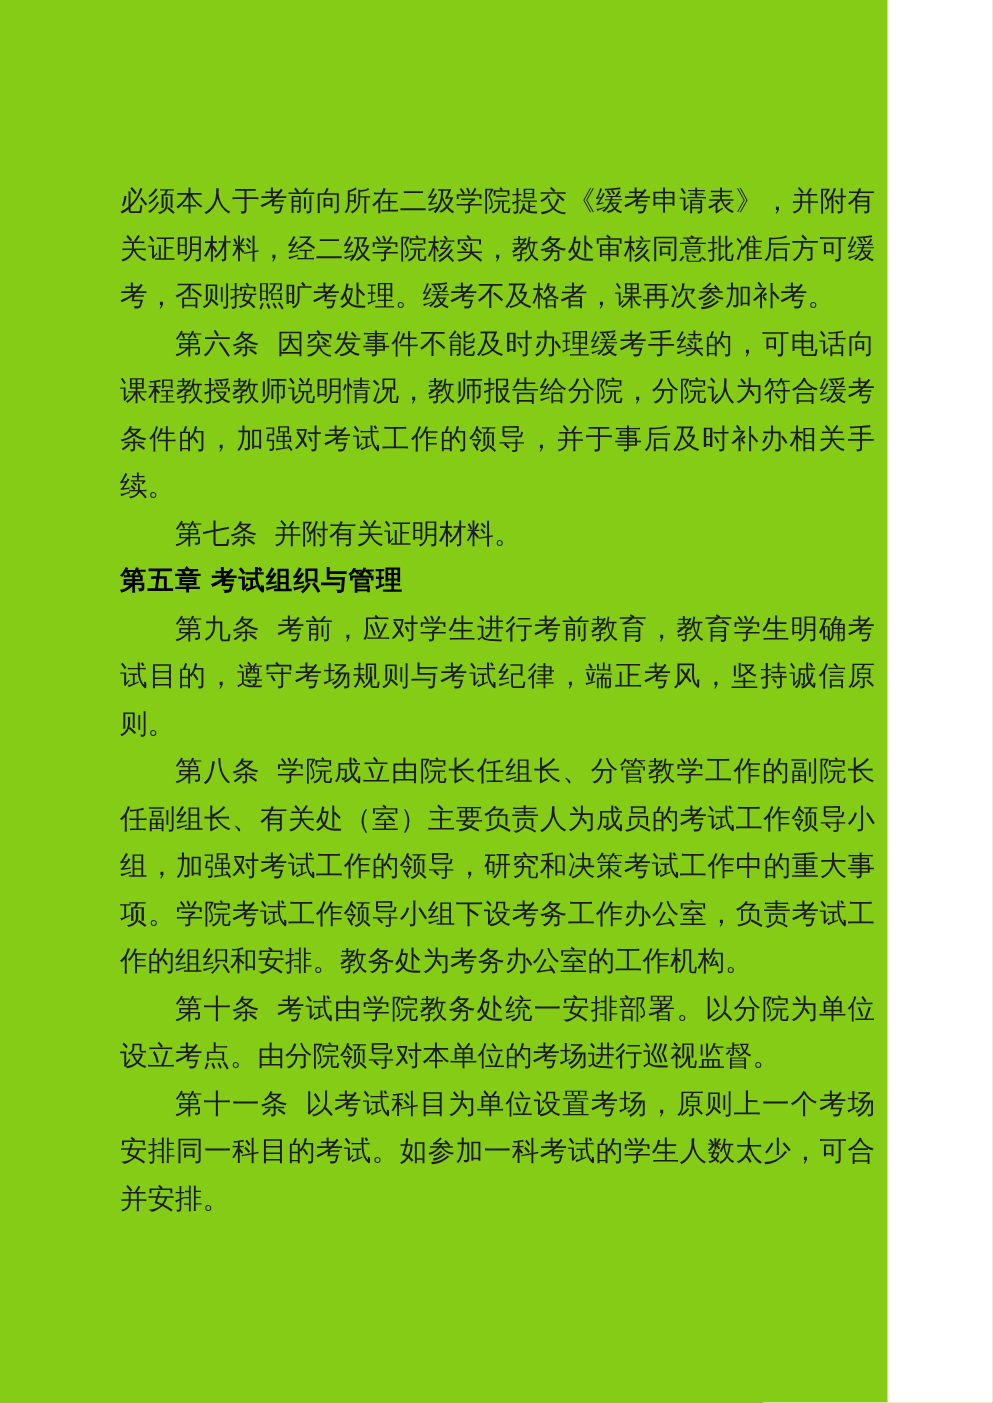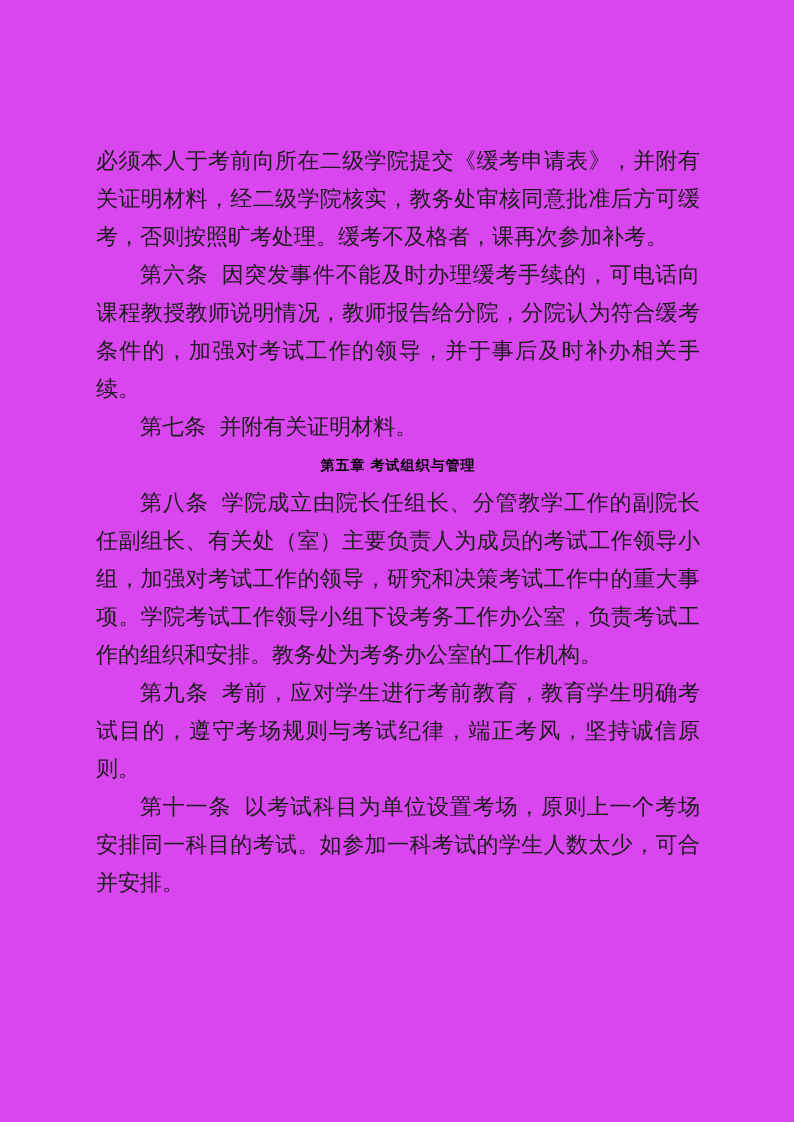--- a/index.html
+++ b/index.html
@@ -2,23 +2,23 @@
 <html><head>
 <meta charset="utf-8">
 <style>
   html, body {
     margin: 0;
     padding: 0;
     background: #ffffff;
   }
   .page {
     position: relative;
-    width: 794px;
+    width: 710px;
     height: 1122px;
-    background: #d946ef;
+    background: #84cc16;
     overflow: hidden;
   }
   .doc {
     position: absolute;
     left: 96px;
     top: 142px;
     width: 604px;
     font-family: "Liberation Serif", serif;
     font-size: 22px;
     line-height: 38px;
@@ -31,46 +31,46 @@
   }
   .para.indent {
     text-indent: 2em;
   }
   .article-label {
     font-weight: normal;
     margin-right: 0.6em;
   }
   .chapter-heading {
     margin: 0;
-    text-align: center;
     text-indent: 0;
     font-family: "Liberation Sans", sans-serif;
     font-weight: bold;
-    font-size: 14px;
+    font-size: 21px;
     line-height: 38px;
     color: #000000;
     letter-spacing: 1px;
   }
 </style>
 </head>
 <body>
 
 <div class="page">
   <div class="doc">
 
     <p class="para"><span>必须本人于考前向所在二级学院提交《缓考申请表》，并附有关证明材料，经二级学院核实，教务处审核同意批准后方可缓考，否则按照旷考处理。缓考不及格者，课再次参加补考。</span></p>
 
     <p class="para indent"><b class="article-label">第六条</b><span>因突发事件不能及时办理缓考手续的，可电话向课程教授教师说明情况，教师报告给分院，分院认为符合缓考条件的，加强对考试工作的领导，并于事后及时补办相关手续。</span></p>
 
     <p class="para indent"><b class="article-label">第七条</b><span>并附有关证明材料。</span></p>
 
     <h2 class="chapter-heading">第五章 考试组织与管理</h2>
 
+    <p class="para indent"><b class="article-label">第九条</b><span>考前，应对学生进行考前教育，教育学生明确考试目的，遵守考场规则与考试纪律，端正考风，坚持诚信原则。</span></p>
+
     <p class="para indent"><b class="article-label">第八条</b><span>学院成立由院长任组长、分管教学工作的副院长任副组长、有关处（室）主要负责人为成员的考试工作领导小组，加强对考试工作的领导，研究和决策考试工作中的重大事项。学院考试工作领导小组下设考务工作办公室，负责考试工作的组织和安排。教务处为考务办公室的工作机构。</span></p>
 
-    <p class="para indent"><b class="article-label">第九条</b><span>考前，应对学生进行考前教育，教育学生明确考试目的，遵守考场规则与考试纪律，端正考风，坚持诚信原则。</span></p>
-
+    <p class="para indent"><b class="article-label">第十条</b><span>考试由学院教务处统一安排部署。以分院为单位设立考点。由分院领导对本单位的考场进行巡视监督。</span></p>
 
     <p class="para indent"><b class="article-label">第十一条</b><span>以考试科目为单位设置考场，原则上一个考场安排同一科目的考试。如参加一科考试的学生人数太少，可合并安排。</span></p>
 
 
   </div>
 </div>
 
 </body></html>

